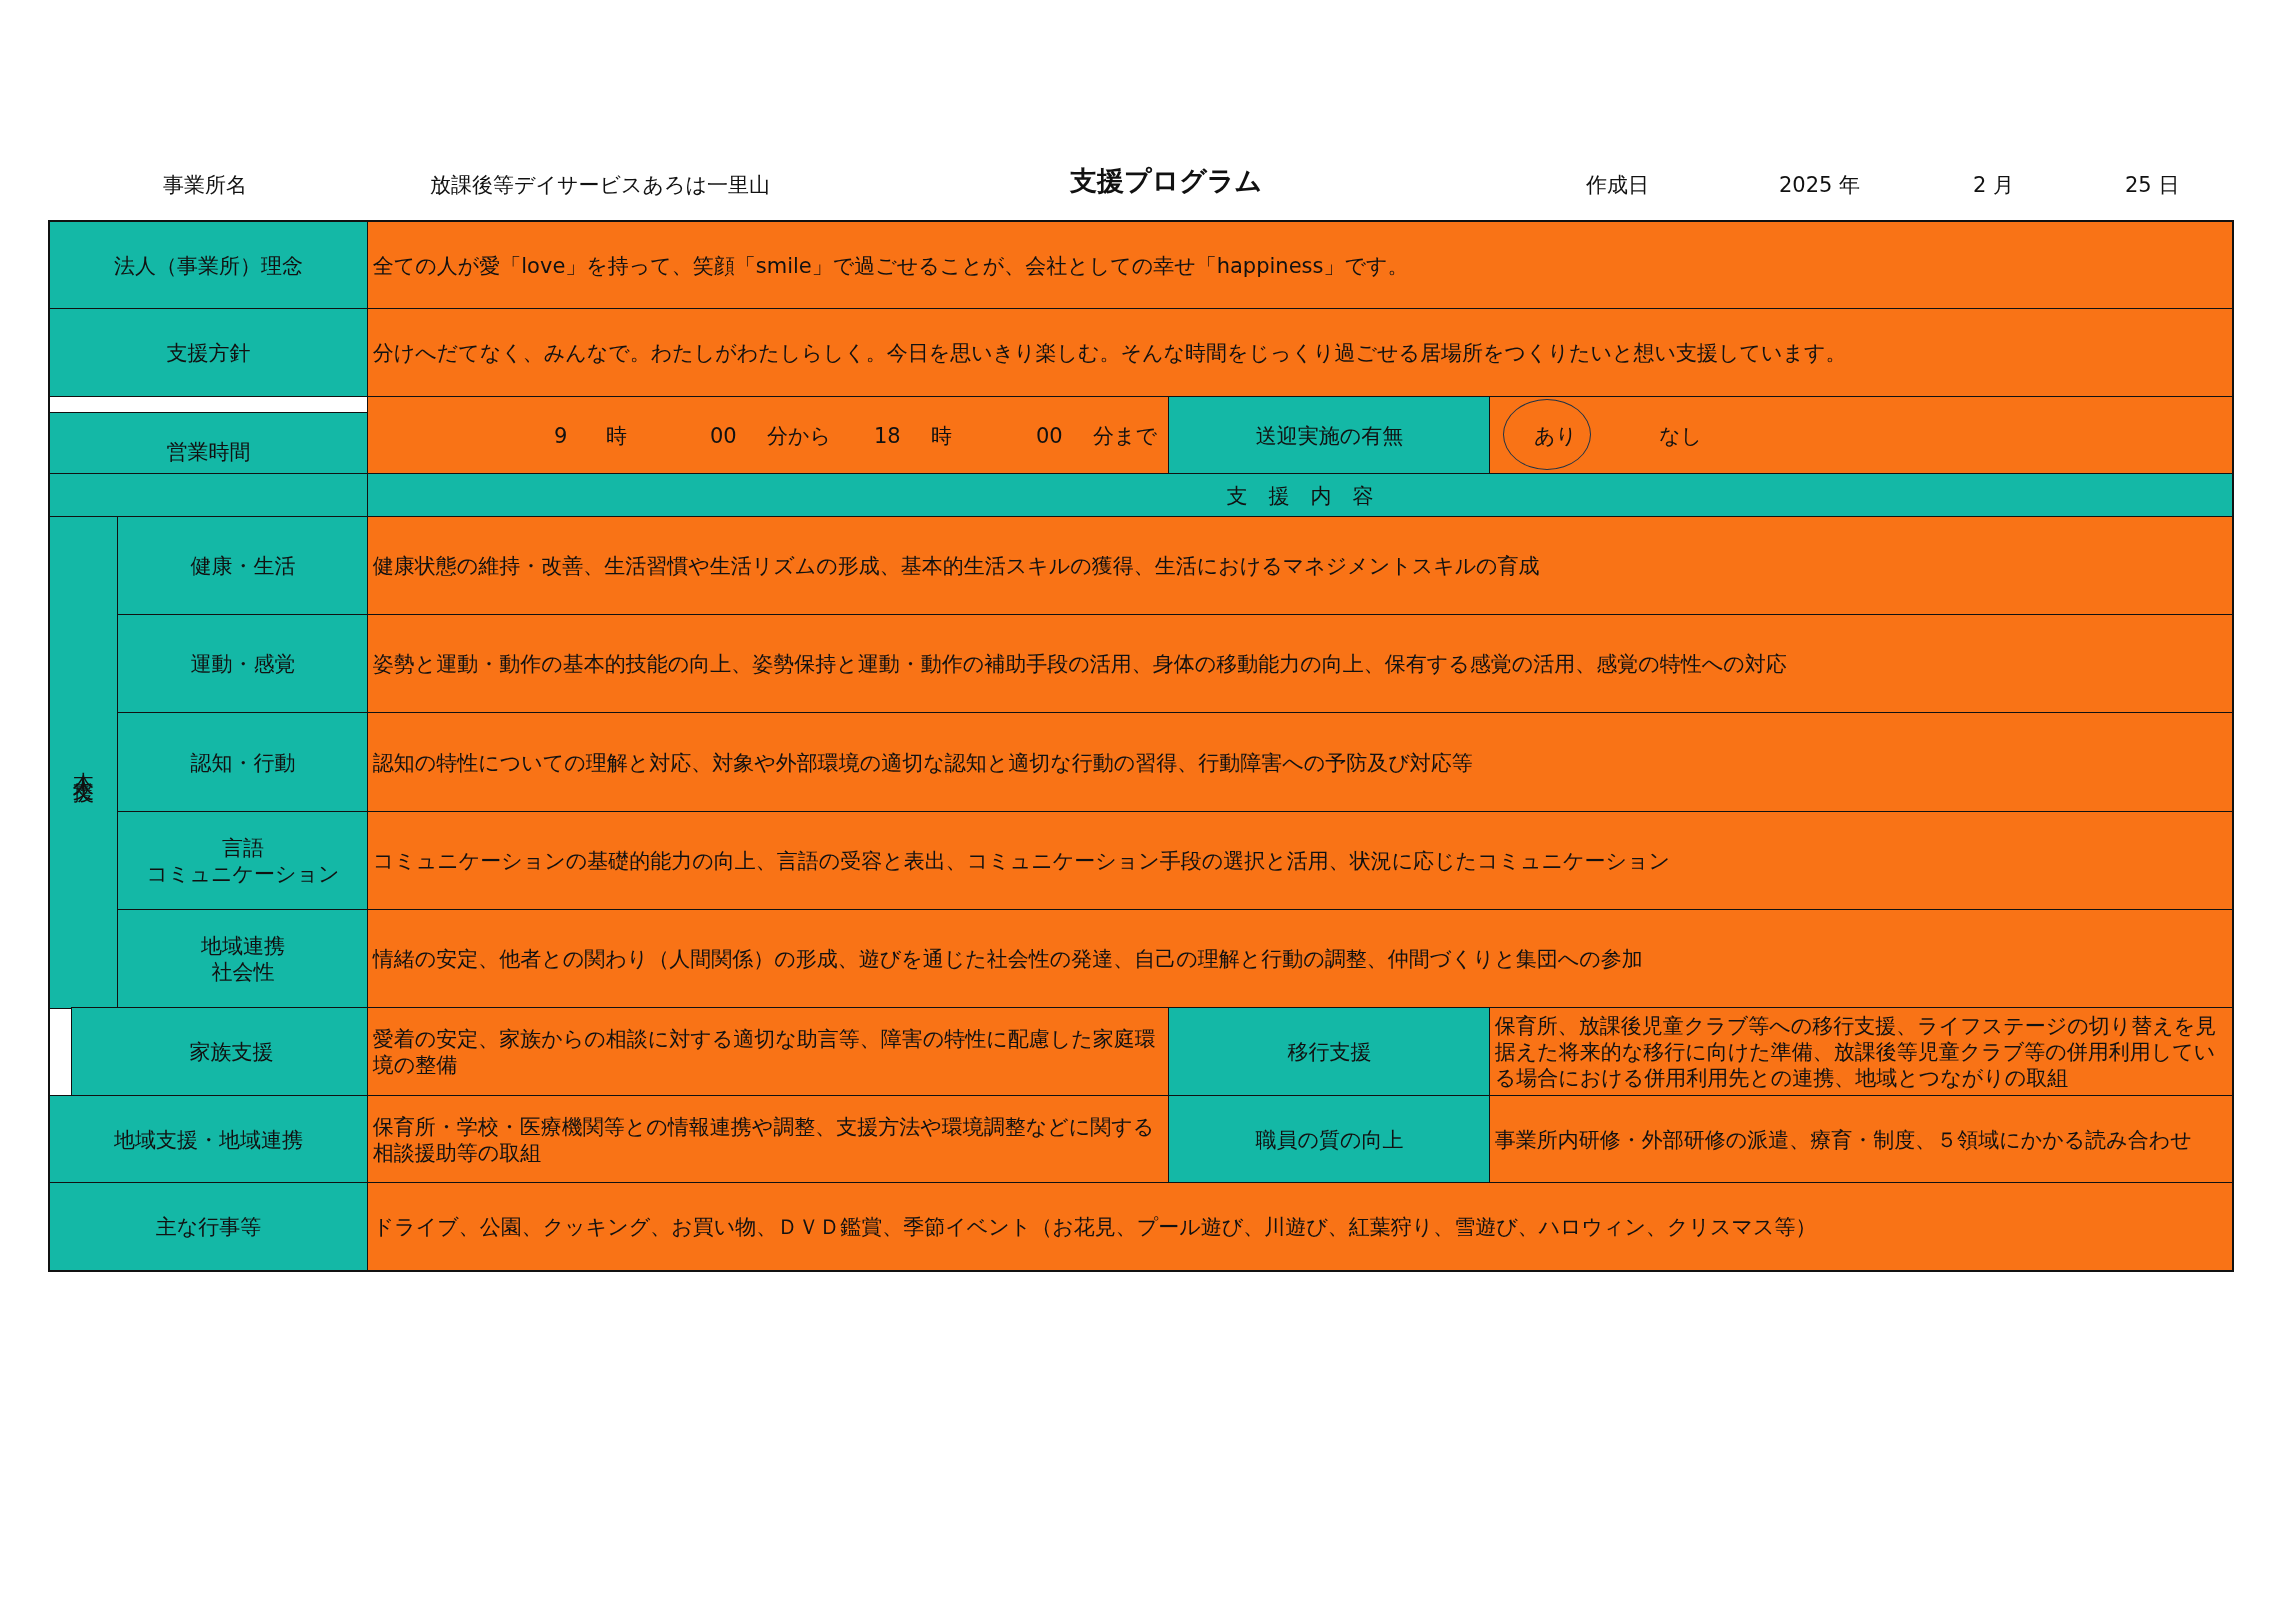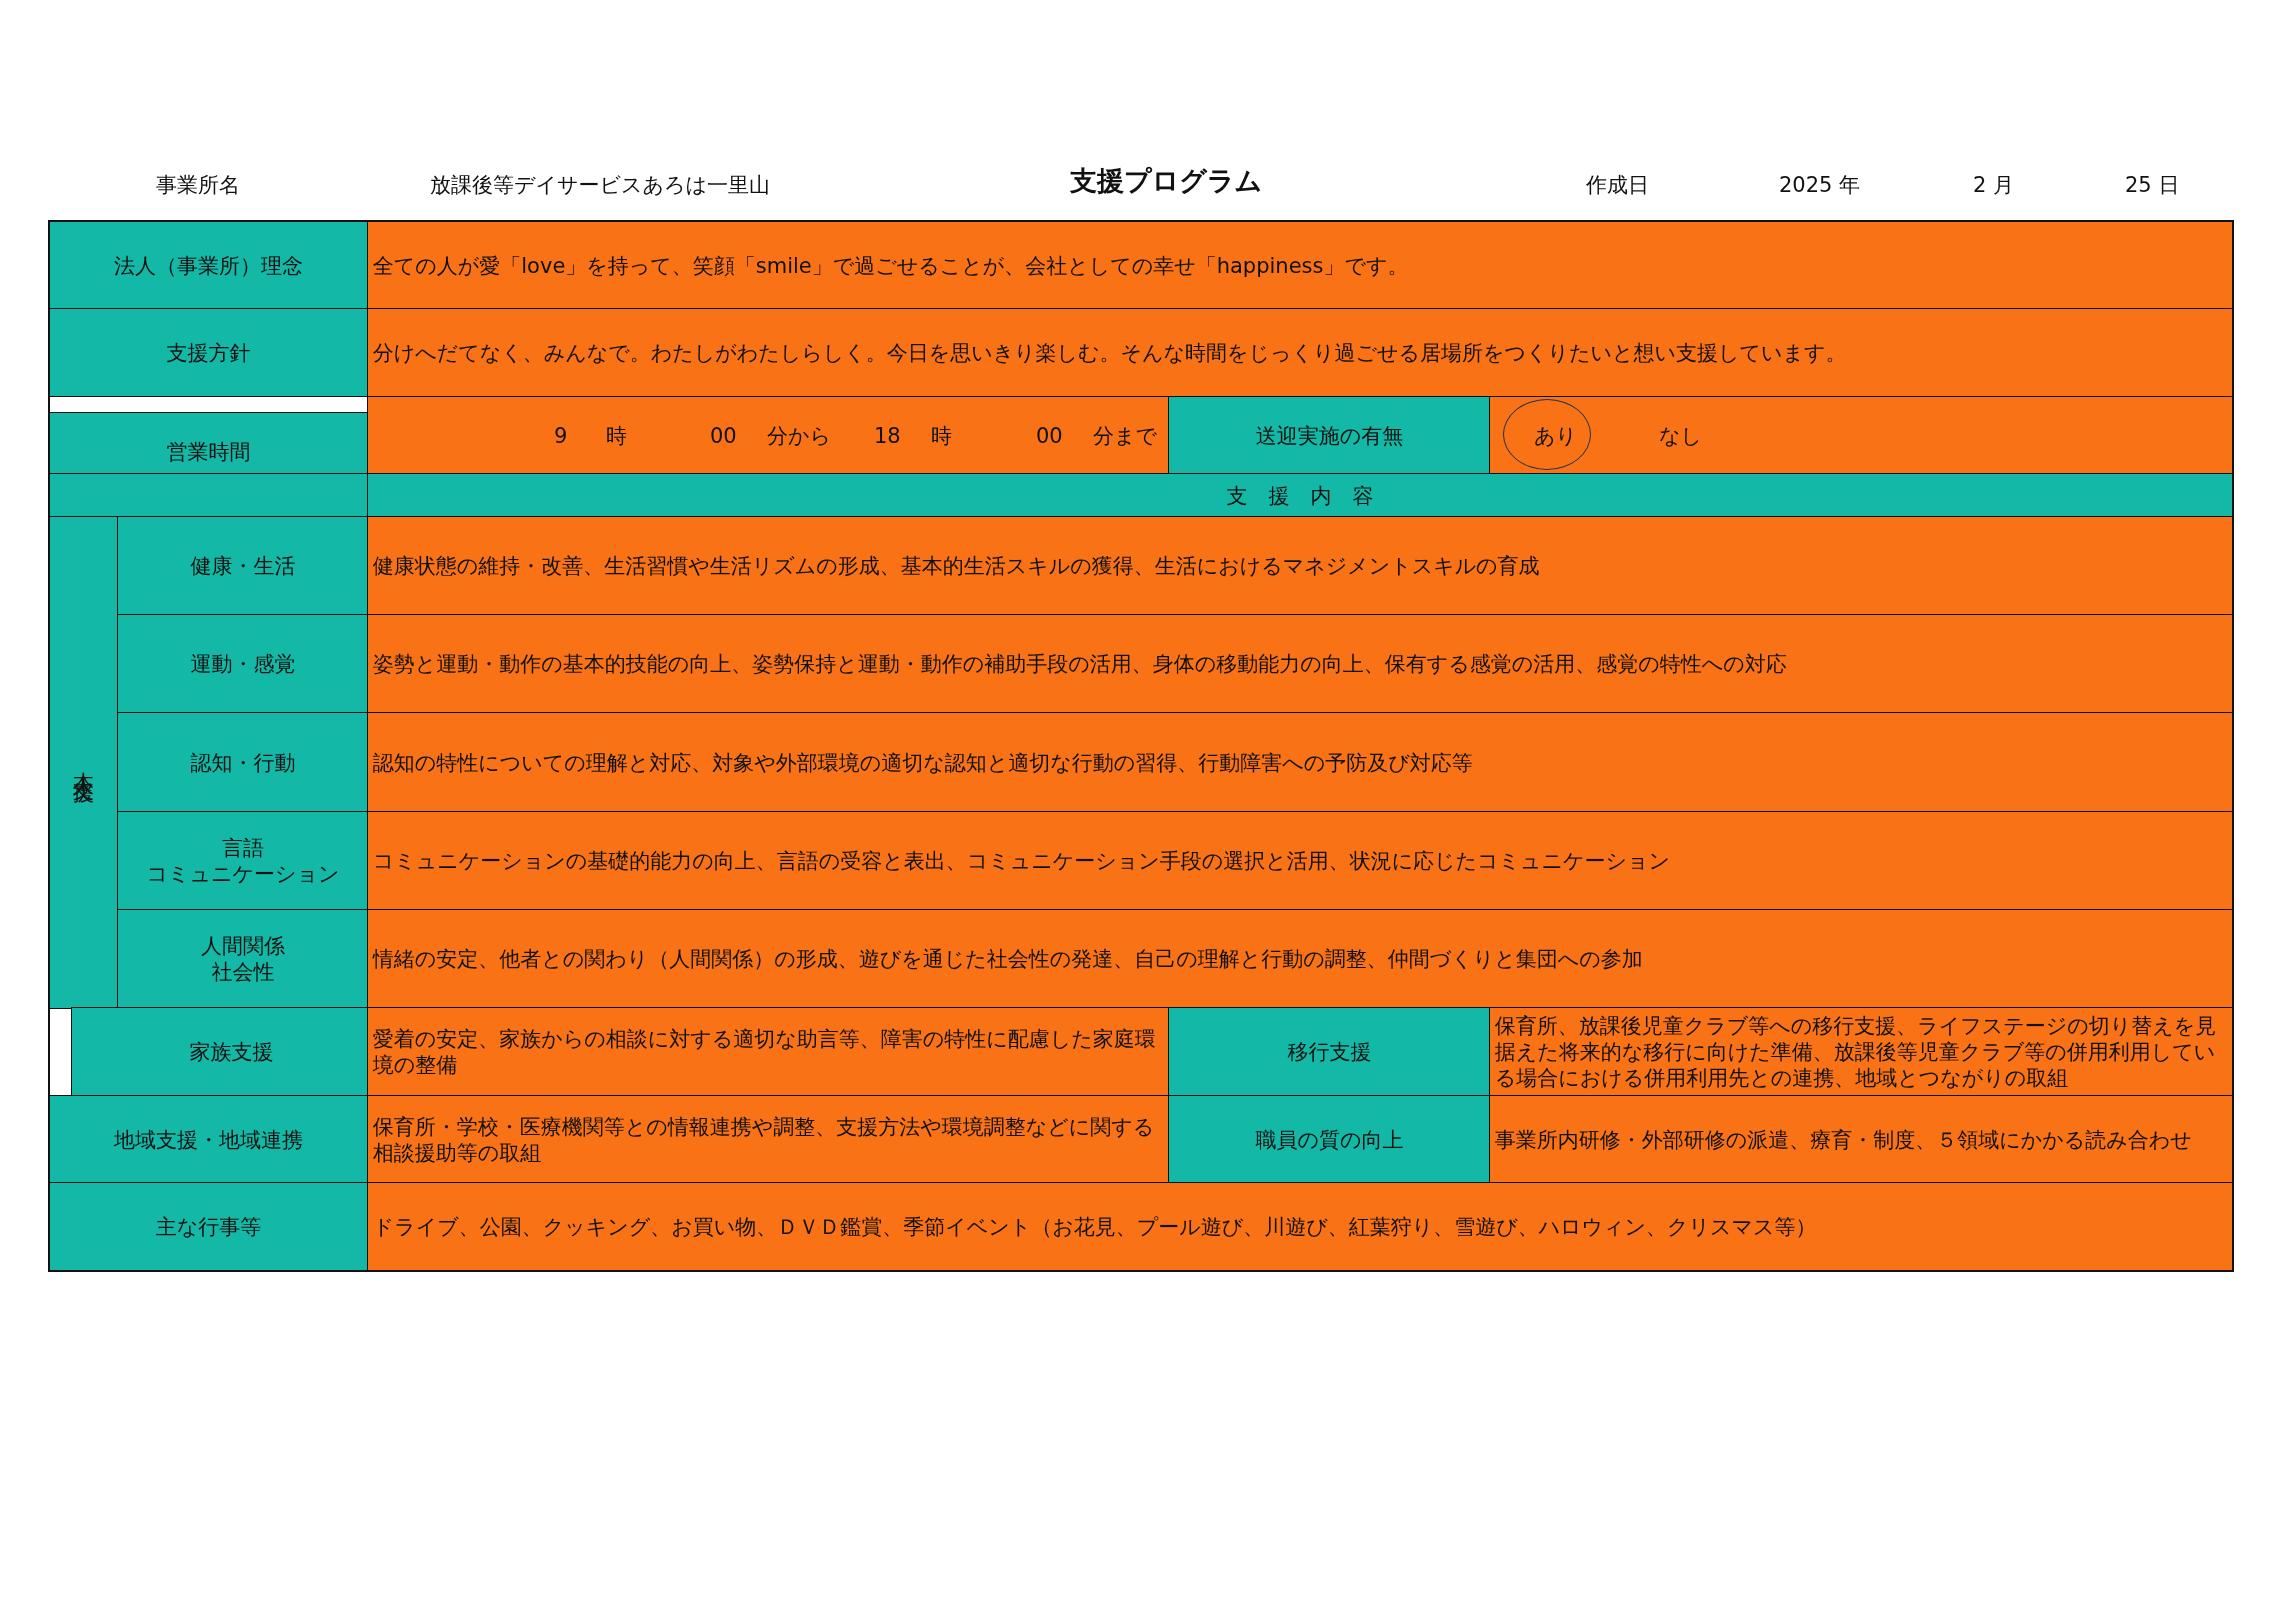--- a/index.html
+++ b/index.html
@@ -12,21 +12,21 @@
   .lbl { background:#14b8a6; justify-content:center; text-align:center; }
   .val { background:#f97316; padding-left:4.8px; padding-right:5.7px; }
   .outer { position:absolute; left:48px; top:220px; width:2186px; height:1052px; border:2.9px solid #111; box-sizing:border-box; pointer-events:none; }
   .vert { writing-mode: vertical-rl; text-orientation: upright; letter-spacing:3.8px; }
   .circle { position:absolute; border:1.9px solid #1f3347; border-radius:50%; box-sizing:border-box; }
   .hours span { position:absolute; top:0; }
 </style>
 </head>
 <body>
 
-<div class="hdr" style="left:156px;">事業所名</div>
+<div class="hdr" style="left:163px;">事業所名</div>
 <div class="hdr" style="left:430px;">放課後等デイサービスあろは一里山</div>
 <div class="hdr title" style="left:1070px;">支援プログラム</div>
 <div class="hdr" style="left:1586px;">作成日</div>
 <div class="hdr" style="left:1779px;">2025 年</div>
 <div class="hdr" style="left:1973px;">2 月</div>
 <div class="hdr" style="left:2125px;">25 日</div>
 
 <div class="cell lbl" style="left:48px;top:221px;width:321px;height:89px;">法人（事業所）理念</div>
 <div class="cell val" style="left:367px;top:221px;width:1866px;height:89px;">全ての人が愛「love」を持って、笑顔「smile」で過ごせることが、会社としての幸せ「happiness」です。</div>
 
@@ -69,21 +69,21 @@
 <div class="cell lbl" style="left:117px;top:712px;width:252px;height:101px;">認知・行動</div>
 <div class="cell val" style="left:367px;top:712px;width:1866px;height:101px;">認知の特性についての理解と対応、対象や外部環境の適切な認知と適切な行動の習得、行動障害への予防及び対応等</div>
 
 <div class="cell lbl" style="left:117px;top:811px;width:252px;height:100px;flex-direction:column;">
   <span>言語</span>
   <span>コミュニケーション</span>
 </div>
 <div class="cell val" style="left:367px;top:811px;width:1866px;height:100px;">コミュニケーションの基礎的能力の向上、言語の受容と表出、コミュニケーション手段の選択と活用、状況に応じたコミュニケーション</div>
 
 <div class="cell lbl" style="left:117px;top:909px;width:252px;height:100px;flex-direction:column;">
-  <span>人間関係</span>
+  <span>地域連携</span>
   <span>社会性</span>
 </div>
 <div class="cell val" style="left:367px;top:909px;width:1866px;height:100px;">情緒の安定、他者との関わり（人間関係）の形成、遊びを通じた社会性の発達、自己の理解と行動の調整、仲間づくりと集団への参加</div>
 
 <div class="cell lbl" style="left:44px;top:1007px;width:321px;height:89px;margin-left:27px;">家族支援</div>
 <div class="cell val" style="left:367px;top:1007px;width:803px;height:89px;">愛着の安定、家族からの相談に対する適切な助言等、障害の特性に配慮した家庭環境の整備</div>
 <div class="cell lbl" style="left:1168px;top:1007px;width:323px;height:89px;">移行支援</div>
 <div class="cell val" style="left:1489px;top:1007px;width:744px;height:89px;">保育所、放課後児童クラブ等への移行支援、ライフステージの切り替えを見据えた将来的な移行に向けた準備、放課後等児童クラブ等の併用利用している場合における併用利用先との連携、地域とつながりの取組</div>
 
 <div class="cell lbl" style="left:48px;top:1095px;width:321px;height:89px;">地域支援・地域連携</div>

